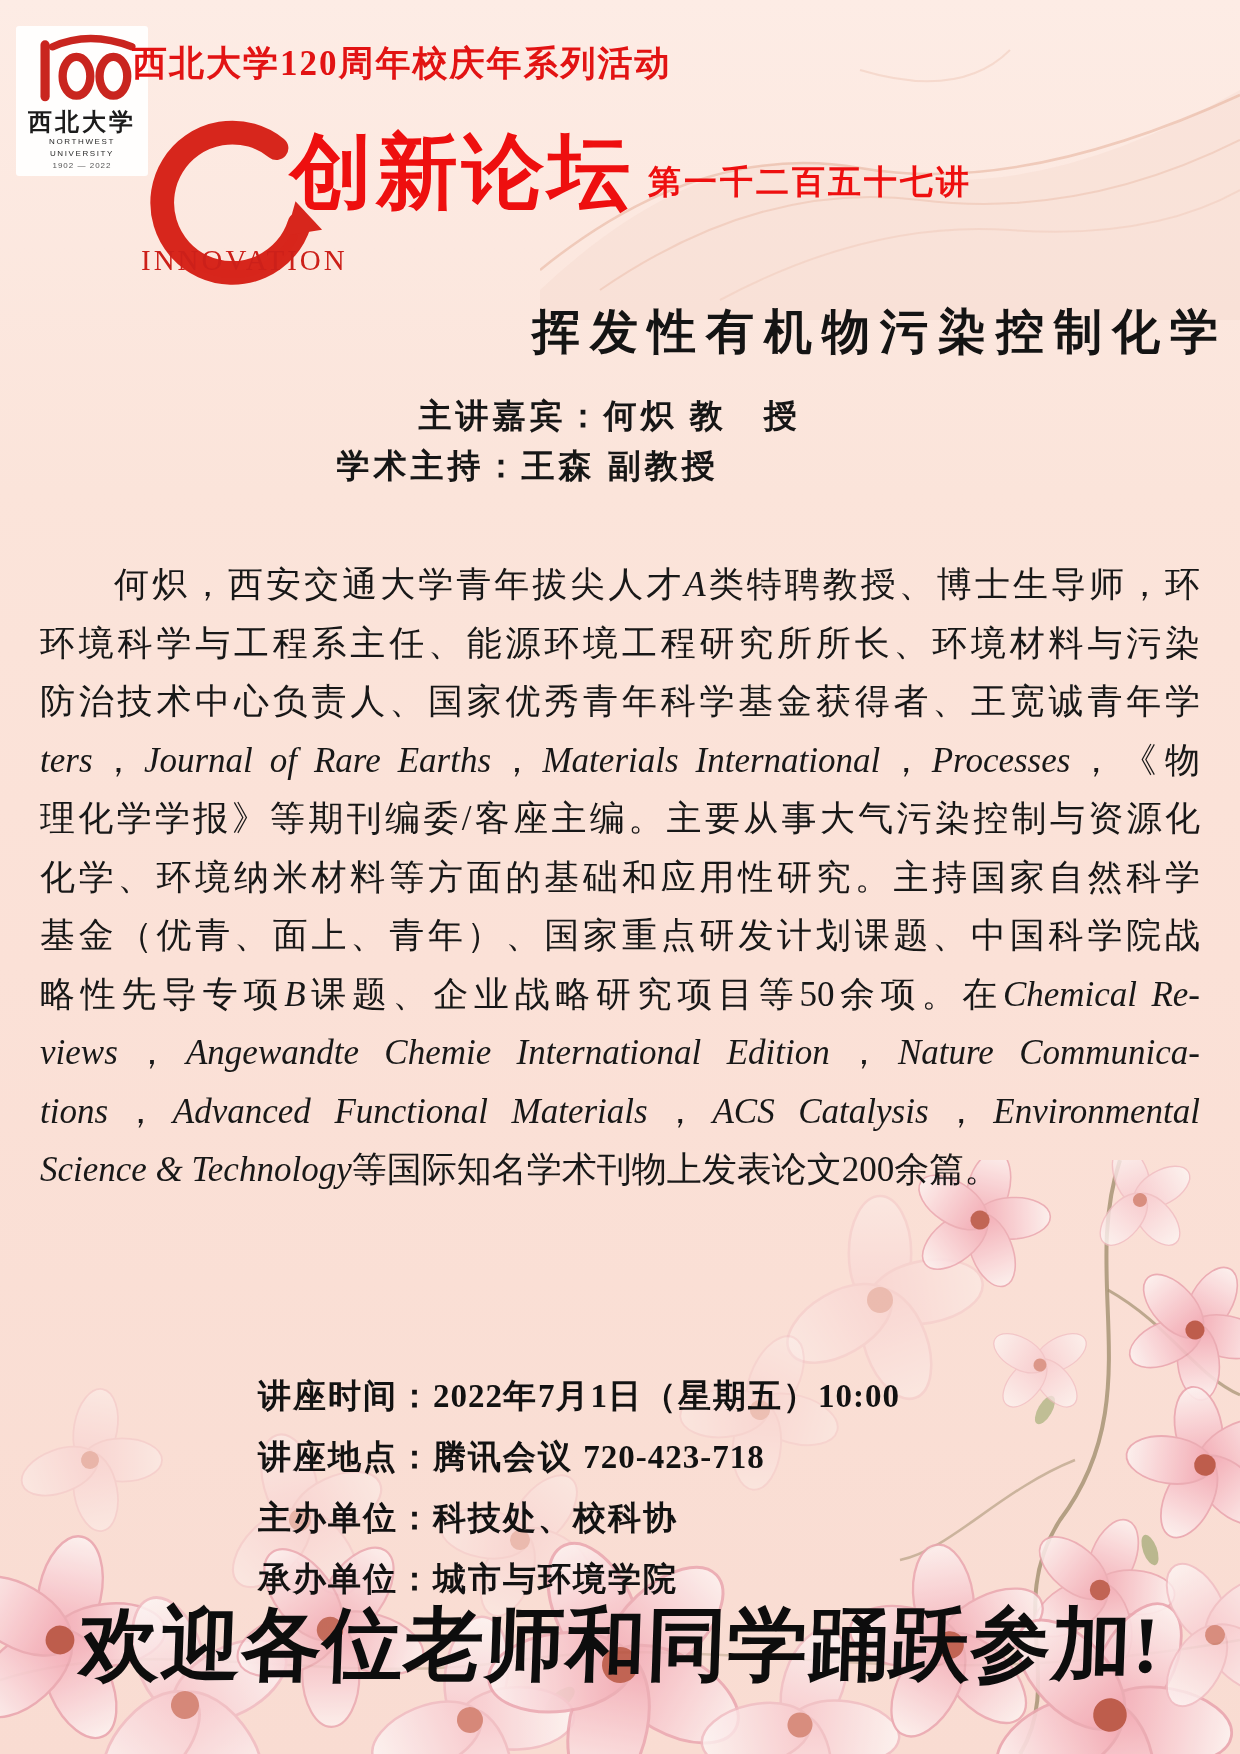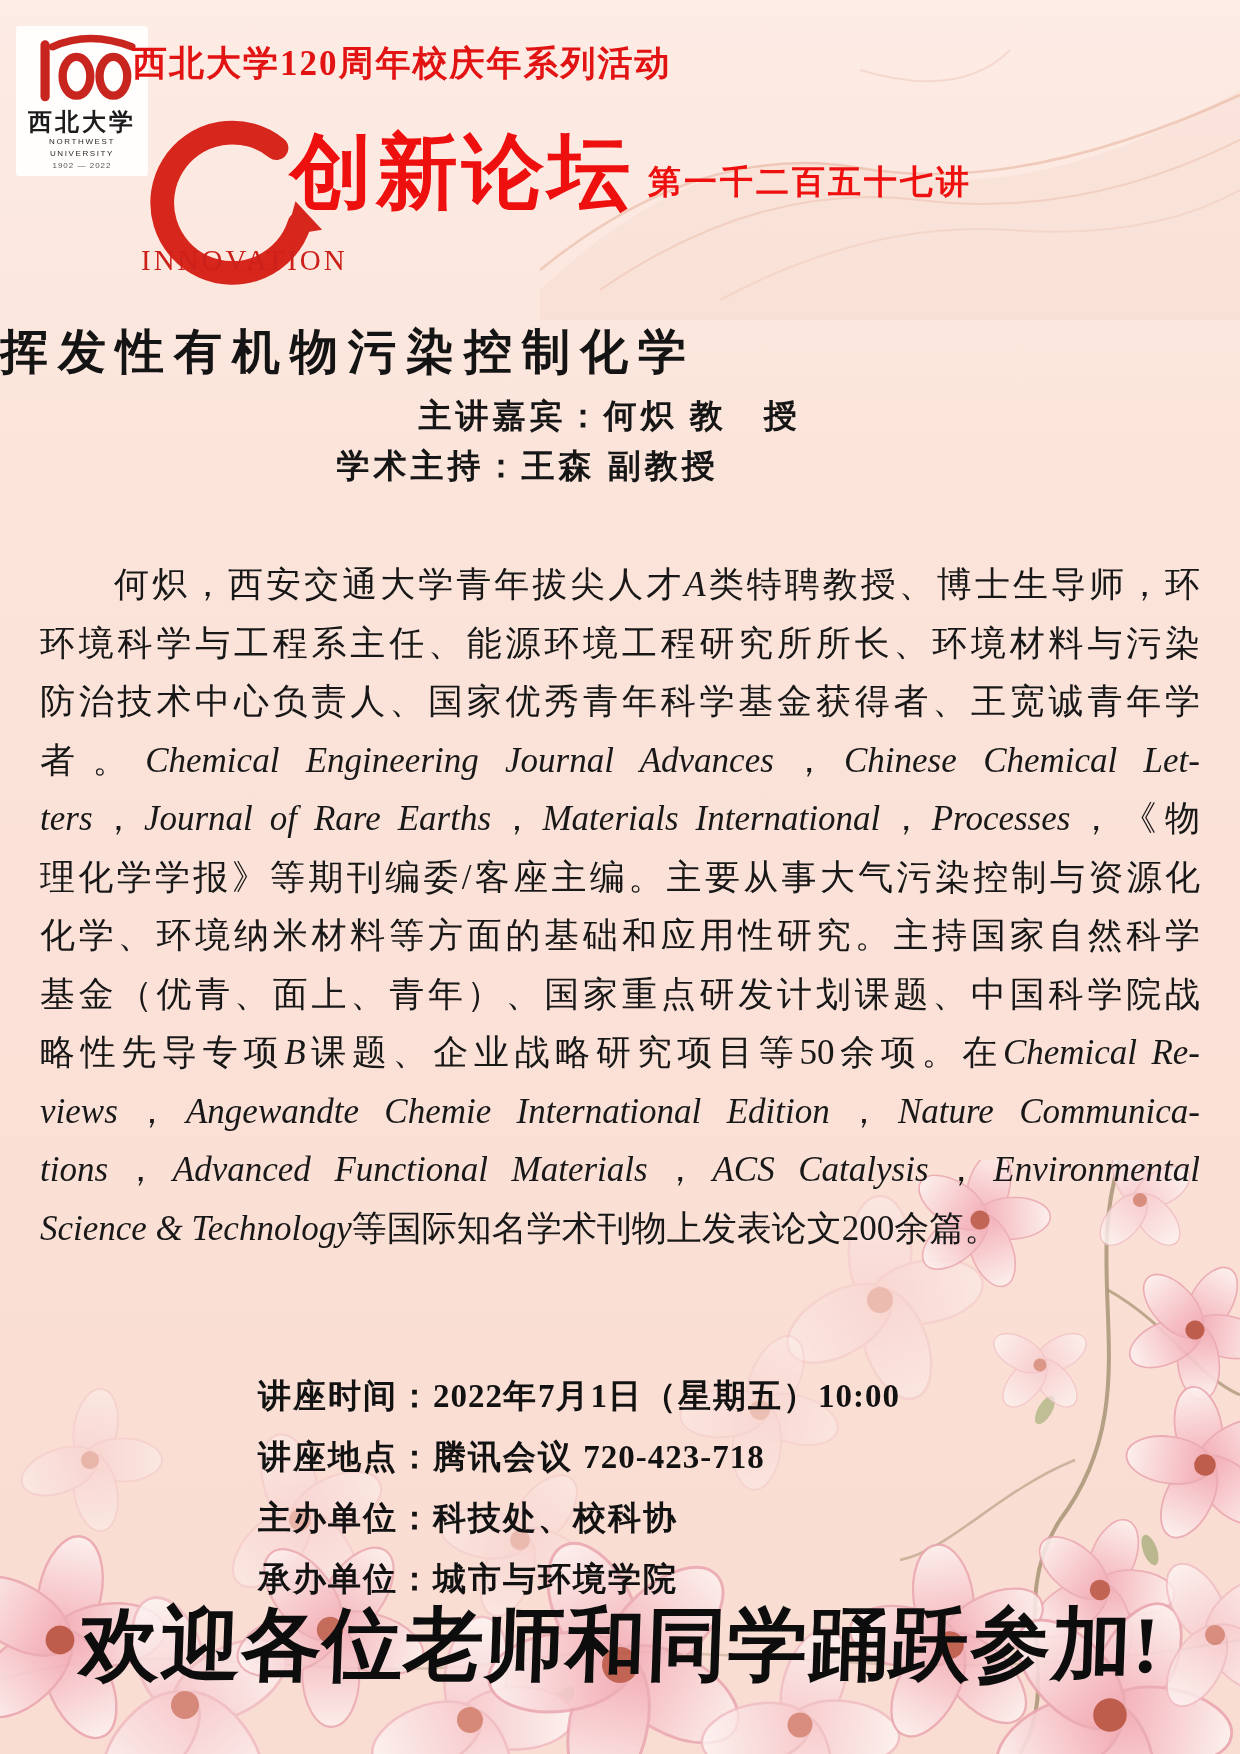--- a/index.html
+++ b/index.html
@@ -20,22 +20,22 @@
     color:#e21313;letter-spacing:2px;white-space:nowrap;}
 
   .innov-logo{position:absolute;left:136px;top:114px;}
   .innovation-label{position:absolute;left:100px;top:244px;font-size:29px;color:#cc201a;
     letter-spacing:3px;white-space:nowrap;margin-left:41px;}
   .forum-name{position:absolute;left:290px;top:118px;font-size:82px;font-weight:900;
     color:#ee0f0f;letter-spacing:4px;white-space:nowrap;}
   .lecture-no{position:absolute;left:648px;top:160px;font-size:33px;font-weight:900;
     color:#ee0f0f;letter-spacing:3px;white-space:nowrap;}
 
-  .lecture-title{position:absolute;left:0;top:300px;width:1228px;text-align:left;
-    font-size:48px;font-weight:bold;color:#141414;letter-spacing:10px;margin-top:20px;}
+  .lecture-title{position:absolute;left:0;top:300px;width:1228px;text-align:right;
+    font-size:48px;font-weight:bold;color:#141414;letter-spacing:10px;}
   .speaker-line{position:absolute;left:0;top:394px;width:1219px;text-align:center;
     font-size:33px;font-weight:bold;color:#161616;letter-spacing:4px;}
   .host-line{position:absolute;left:0;top:444px;width:1055px;text-align:center;
     font-size:33px;font-weight:bold;color:#161616;letter-spacing:4px;}
 
   .bio{position:absolute;left:40px;top:556px;width:1160px;font-size:35px;color:#181818;}
   .bio .line{line-height:58.5px;text-align:justify;text-align-last:justify;}
   .bio .line.indent{text-indent:74px;}
   .bio .line.last{text-align-last:left;}
   .bio .en{font-family:"Liberation Serif",serif;font-style:italic;}
@@ -169,21 +169,20 @@
     <div class="lecture-no">第一千二百五十七讲</div>
 
     <div class="lecture-title">挥发性有机物污染控制化学</div>
     <div class="speaker-line">主讲嘉宾：何炽 教　授</div>
     <div class="host-line">学术主持：王森 副教授</div>
 
     <div class="bio">
       <div class="line indent">何炽，西安交通大学青年拔尖人才<span class="en">A</span>类特聘教授、博士生导师，环</div>
       <div class="line">环境科学与工程系主任、能源环境工程研究所所长、环境材料与污染</div>
       <div class="line">防治技术中心负责人、国家优秀青年科学基金获得者、王宽诚青年学</div>
-      <div class="line">者。<span class="en">Chemical Engineering Journal Advances</span>，<span class="en">Chinese Chemical Let-</span></div>
       <div class="line"><span class="en">ters</span>，<span class="en">Journal of Rare Earths</span>，<span class="en">Materials International</span>，<span class="en">Processes</span>，《物</div>
       <div class="line">理化学学报》等期刊编委/客座主编。主要从事大气污染控制与资源化</div>
       <div class="line">化学、环境纳米材料等方面的基础和应用性研究。主持国家自然科学</div>
       <div class="line">基金（优青、面上、青年）、国家重点研发计划课题、中国科学院战</div>
       <div class="line">略性先导专项<span class="en">B</span>课题、企业战略研究项目等<span class="num">50</span>余项。在<span class="en">Chemical Re-</span></div>
       <div class="line"><span class="en">views</span>，<span class="en">Angewandte Chemie International Edition</span>，<span class="en">Nature Communica-</span></div>
       <div class="line"><span class="en">tions</span>，<span class="en">Advanced Functional Materials</span>，<span class="en">ACS Catalysis</span>，<span class="en">Environmental</span></div>
       <div class="line last"><span class="en">Science &amp; Technology</span>等国际知名学术刊物上发表论文<span class="num">200</span>余篇。</div>
     </div>
 

